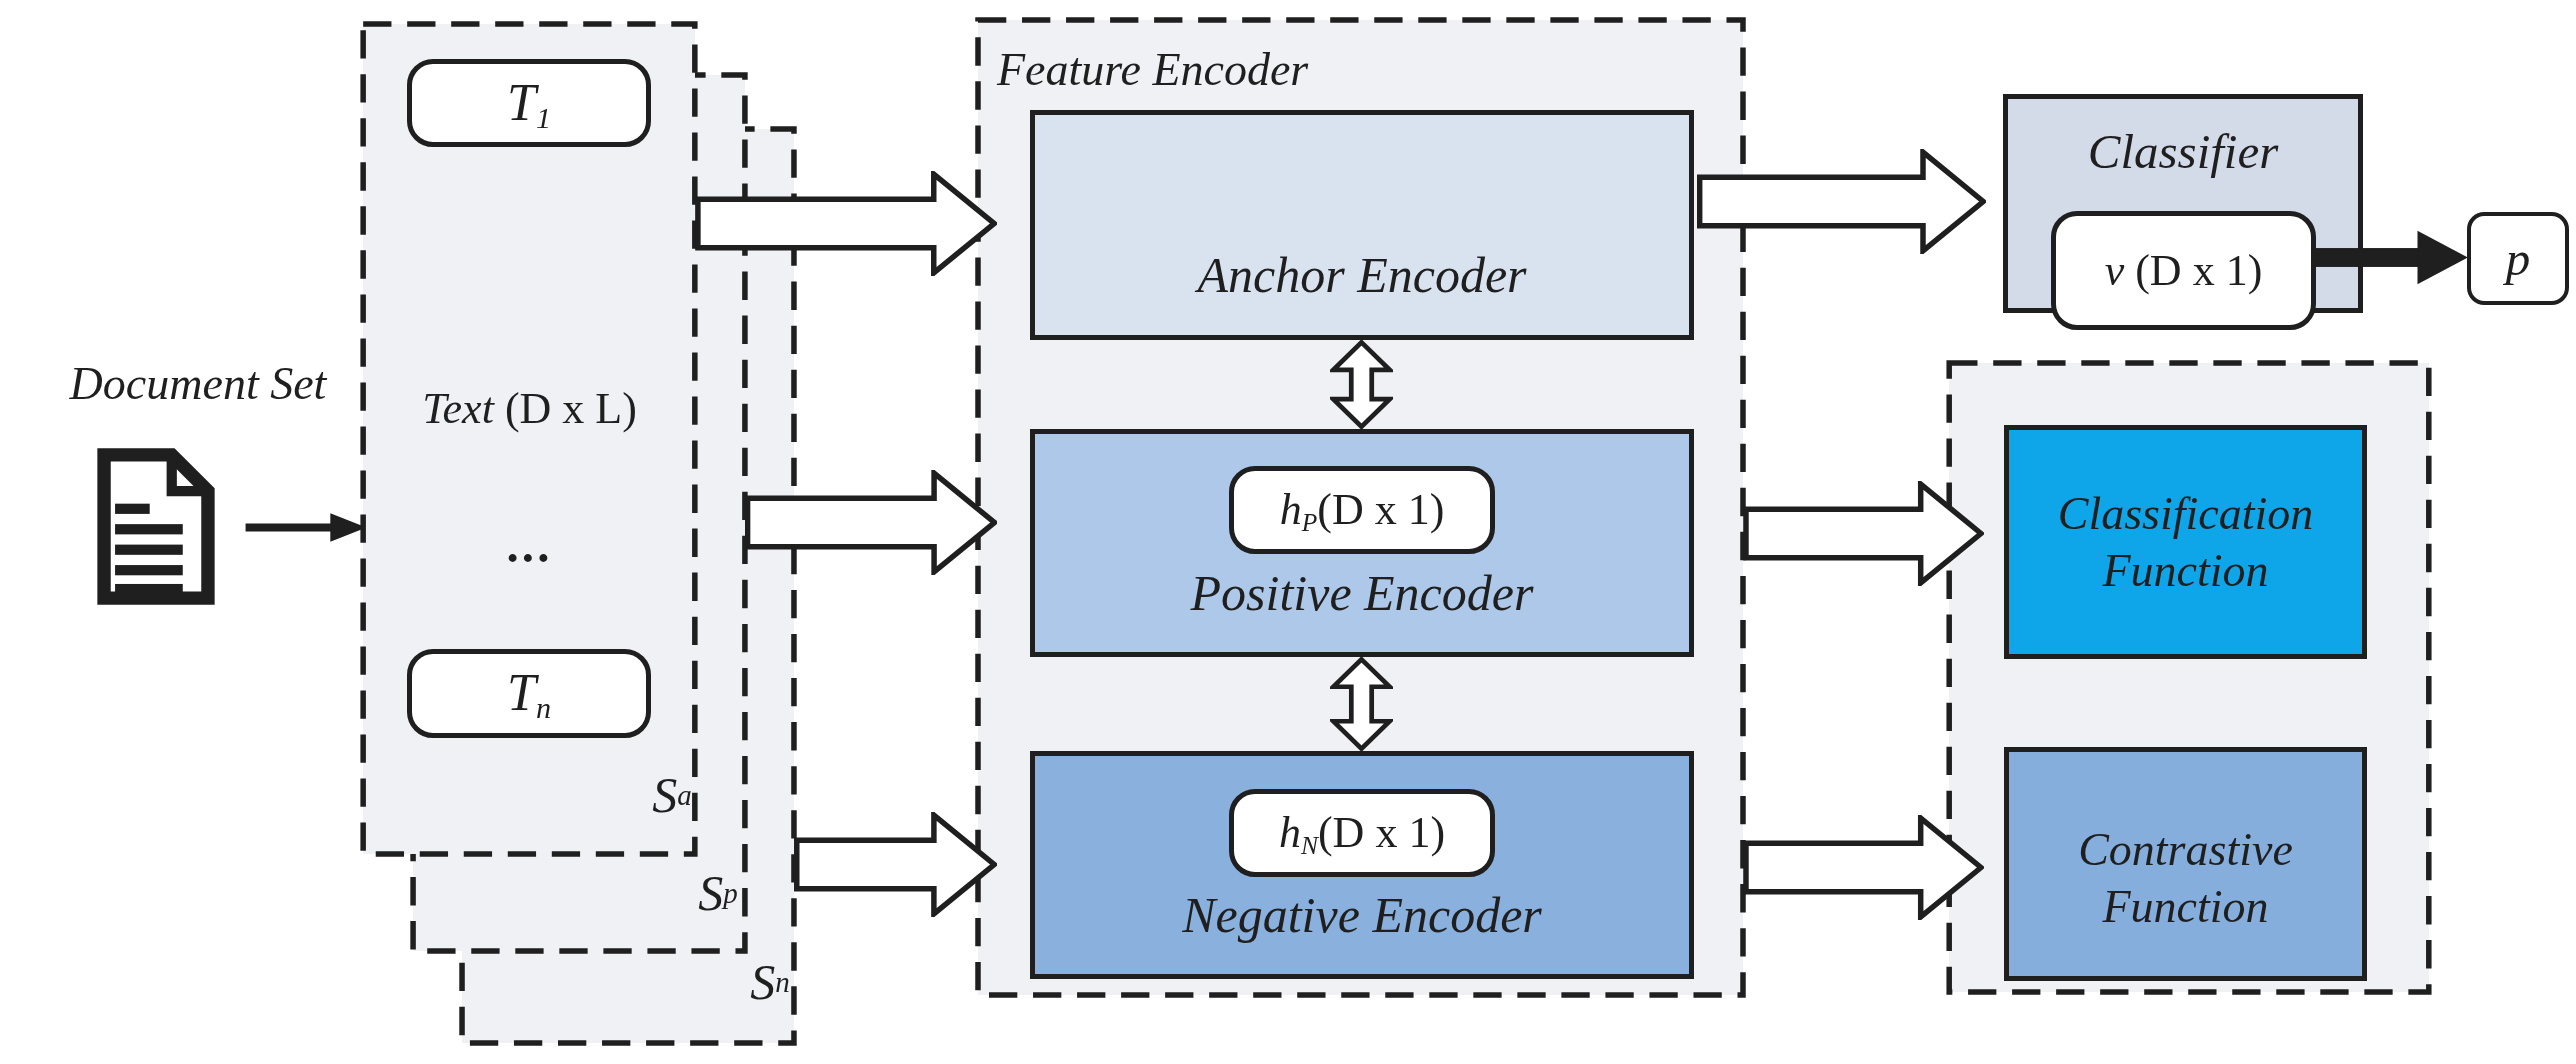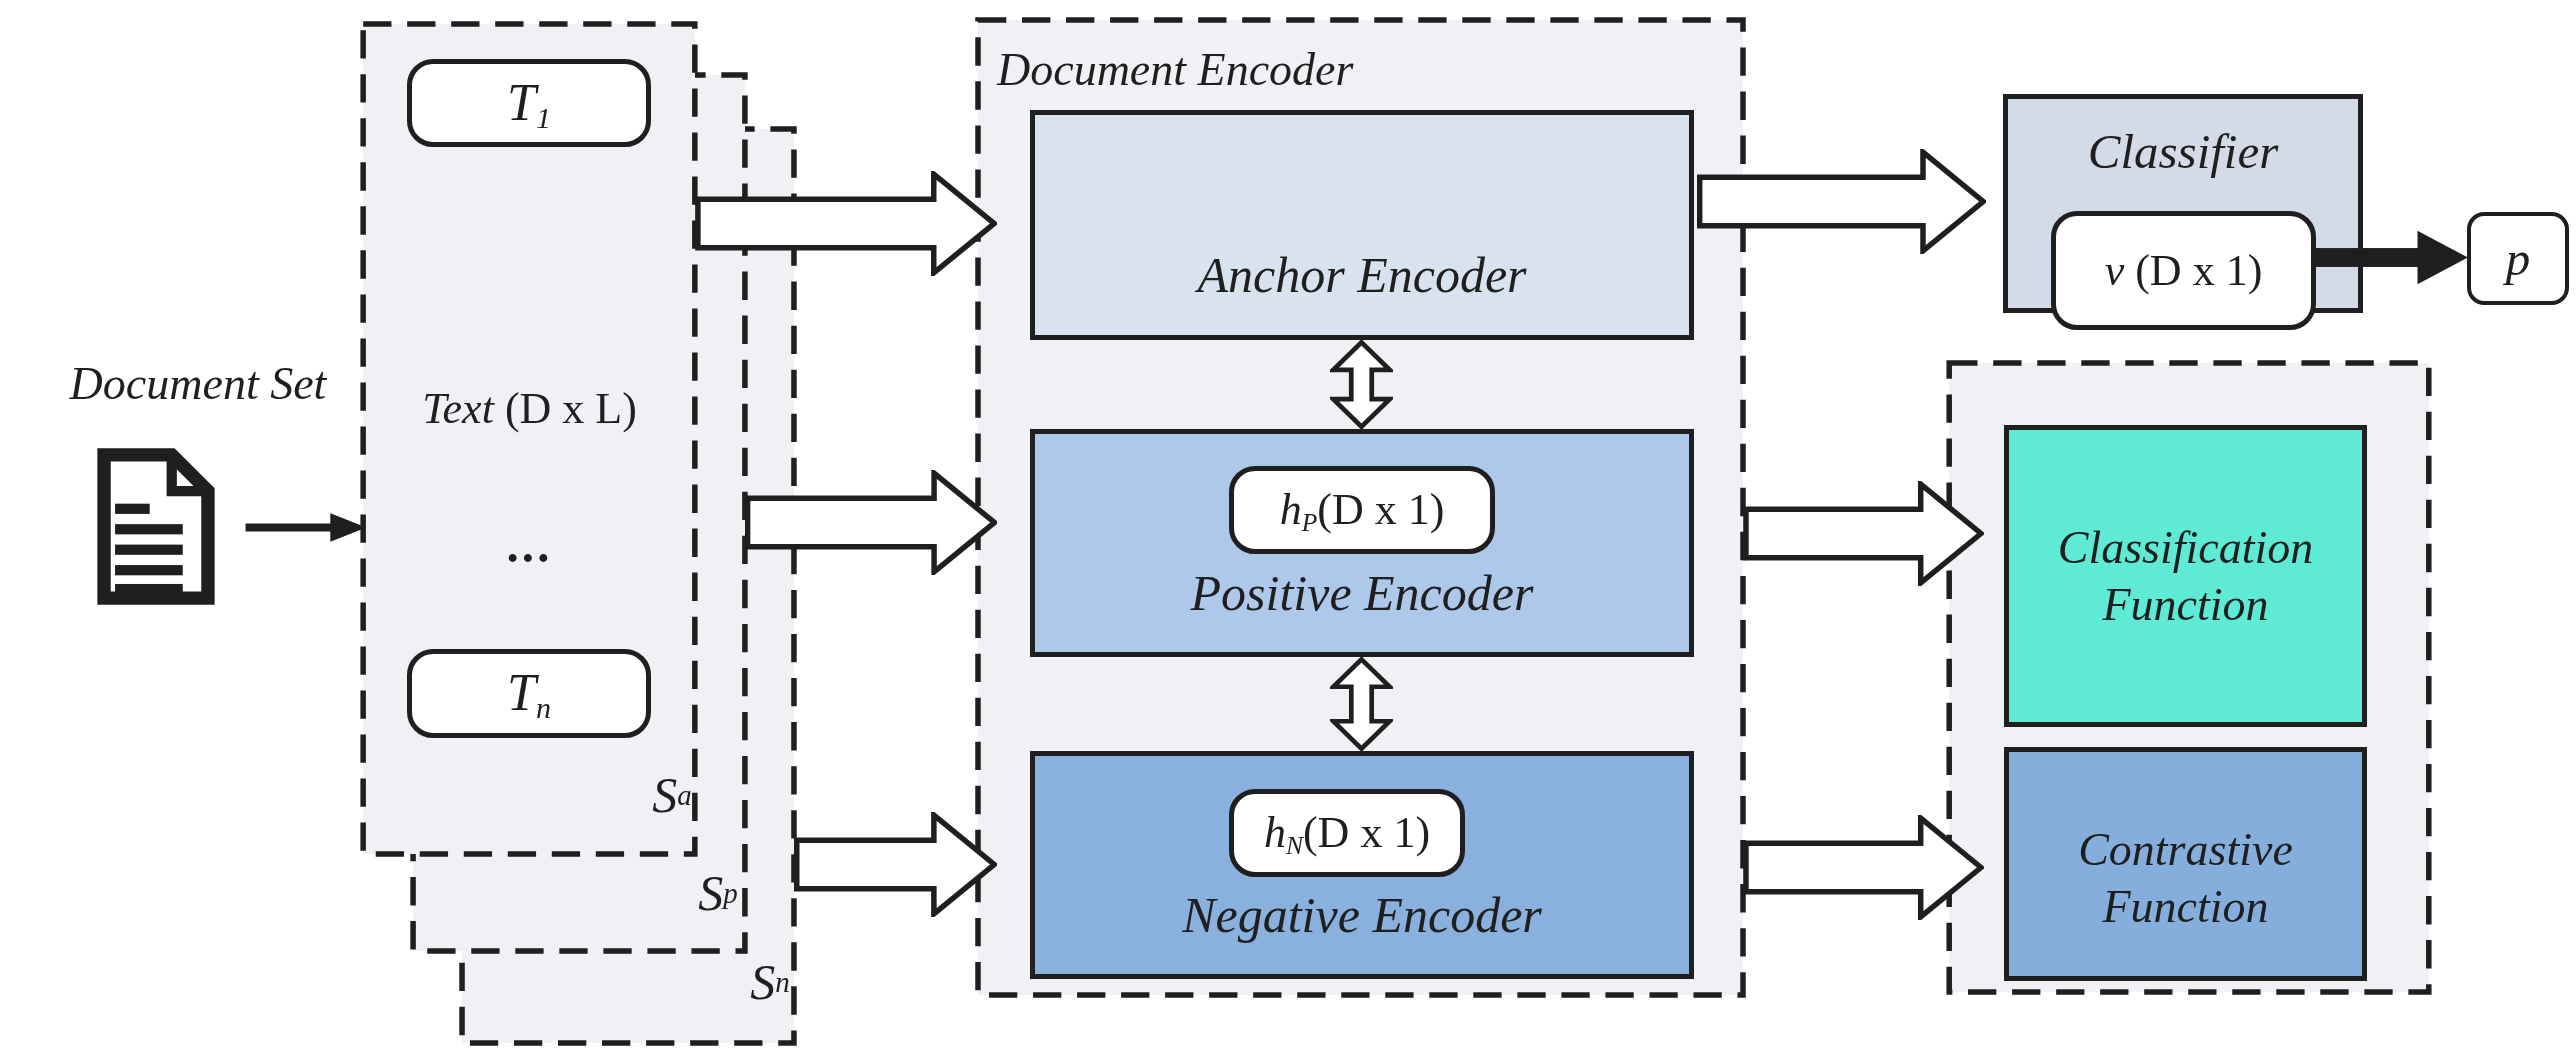--- a/index.html
+++ b/index.html
@@ -84,33 +84,33 @@
   <div class="abs center lbl math" style="left:727px;top:948px;width:86px;height:68px;font-size:50px;">
       <span>S</span>
       <sub>n</sub>
     </div>
 
   <div class="dashpanel" style="left: 978px; top: 19.7px; width: 765px; height: 975px; background-color: rgb(240, 241, 244);">
     <svg class="dashline" viewBox="0 0 973 1240" width="765" height="975">
         <rect x="0" y="0" width="100%" height="100%" fill="none" stroke="#1f1f1f" stroke-width="7" stroke-dasharray="36 20"></rect>
       </svg>
   </div>
-  <div class="abs lbl math" style="left:997px;top:43px;font-size:46px;">Document Encoder</div>
+  <div class="abs lbl math" style="left:997px;top:43px;font-size:46px;">Feature Encoder</div>
 
   <div class="solidbox" style="left: 1030px; top: 110px; width: 664px; height: 230px; background-color: rgb(217, 227, 240);"></div>
   <div class="abs center lbl math" style="left:1030px;top:242px;width:664px;height:66px;font-size:50px;">Anchor Encoder</div>
 
   <div class="solidbox" style="left: 1030px; top: 429px; width: 664px; height: 228px; background-color: rgb(173, 200, 232);"></div>
   <div class="pill" style="left:1229px;top:466px;width:266px;height:88px;">
     <span class="math lbl" style="font-size:44px;"><span>h</span><sub>P</sub><span class="dim">(D x 1)</span></span>
   </div>
   <div class="abs center lbl math" style="left:1030px;top:560px;width:664px;height:66px;font-size:50px;">Positive Encoder</div>
 
   <div class="solidbox" style="left: 1030px; top: 751px; width: 664px; height: 228px; background-color: rgb(138, 176, 222);"></div>
-  <div class="pill" style="left:1229px;top:789px;width:236px;height:88px;">
+  <div class="pill" style="left:1229px;top:789px;width:266px;height:88px;">
     <span class="math lbl" style="font-size:44px;"><span>h</span><sub>N</sub><span class="dim">(D x 1)</span></span>
   </div>
   <div class="abs center lbl math" style="left:1030px;top:882px;width:664px;height:66px;font-size:50px;">Negative Encoder</div>
 
   <svg class="abs" style="left:1330px;top:340px;" width="63" height="89" viewBox="0 0 80 113">
     <polygon points="40,3 76,38 53,38 53,75 76,75 40,110 4,75 27,75 27,38 4,38" fill="#ffffff" stroke="#1f1f1f" stroke-width="6" stroke-linejoin="miter"></polygon>
   </svg>
   <svg class="abs" style="left:1330px;top:657px;" width="63" height="94" viewBox="0 0 80 120">
     <polygon points="40,3 76,38 53,38 53,82 76,82 40,117 4,82 27,82 27,38 4,38" fill="#ffffff" stroke="#1f1f1f" stroke-width="6" stroke-linejoin="miter"></polygon>
   </svg>
@@ -127,21 +127,21 @@
   <div class="pill" style="left:2467px;top:212px;width:102px;height:93px;border-width:4.7px;border-radius:17.3px;">
     <span class="math lbl" style="font-size:49px;">p</span>
   </div>
 
   <div class="dashpanel" style="left: 1949px; top: 363px; width: 480px; height: 629px; background-color: rgb(240, 241, 244);">
     <svg class="dashline" viewBox="0 0 610 800" width="480" height="629">
         <rect x="0" y="0" width="100%" height="100%" fill="none" stroke="#1f1f1f" stroke-width="7" stroke-dasharray="36 20"></rect>
       </svg>
   </div>
 
-  <div class="solidbox center" style="left: 2004px; top: 425px; width: 363px; height: 302px; background-color: #5eead4;">
+  <div class="solidbox center" style="left: 2004px; top: 425px; width: 363px; height: 234px; background-color: #0ea5e9;">
     <div class="math lbl" style="font-size:46px;line-height:1.25;white-space:normal;">
       <div>Classification</div>
       <div>Function</div>
     </div>
   </div>
 
   <div class="solidbox center" style="left: 2004px; top: 747px; width: 363px; height: 234px; background-color: rgb(134, 174, 221);">
     <div class="math lbl" style="font-size:46px;line-height:1.25;white-space:normal;margin-top:28px;">
       <div>Contrastive</div>
       <div>Function</div>

